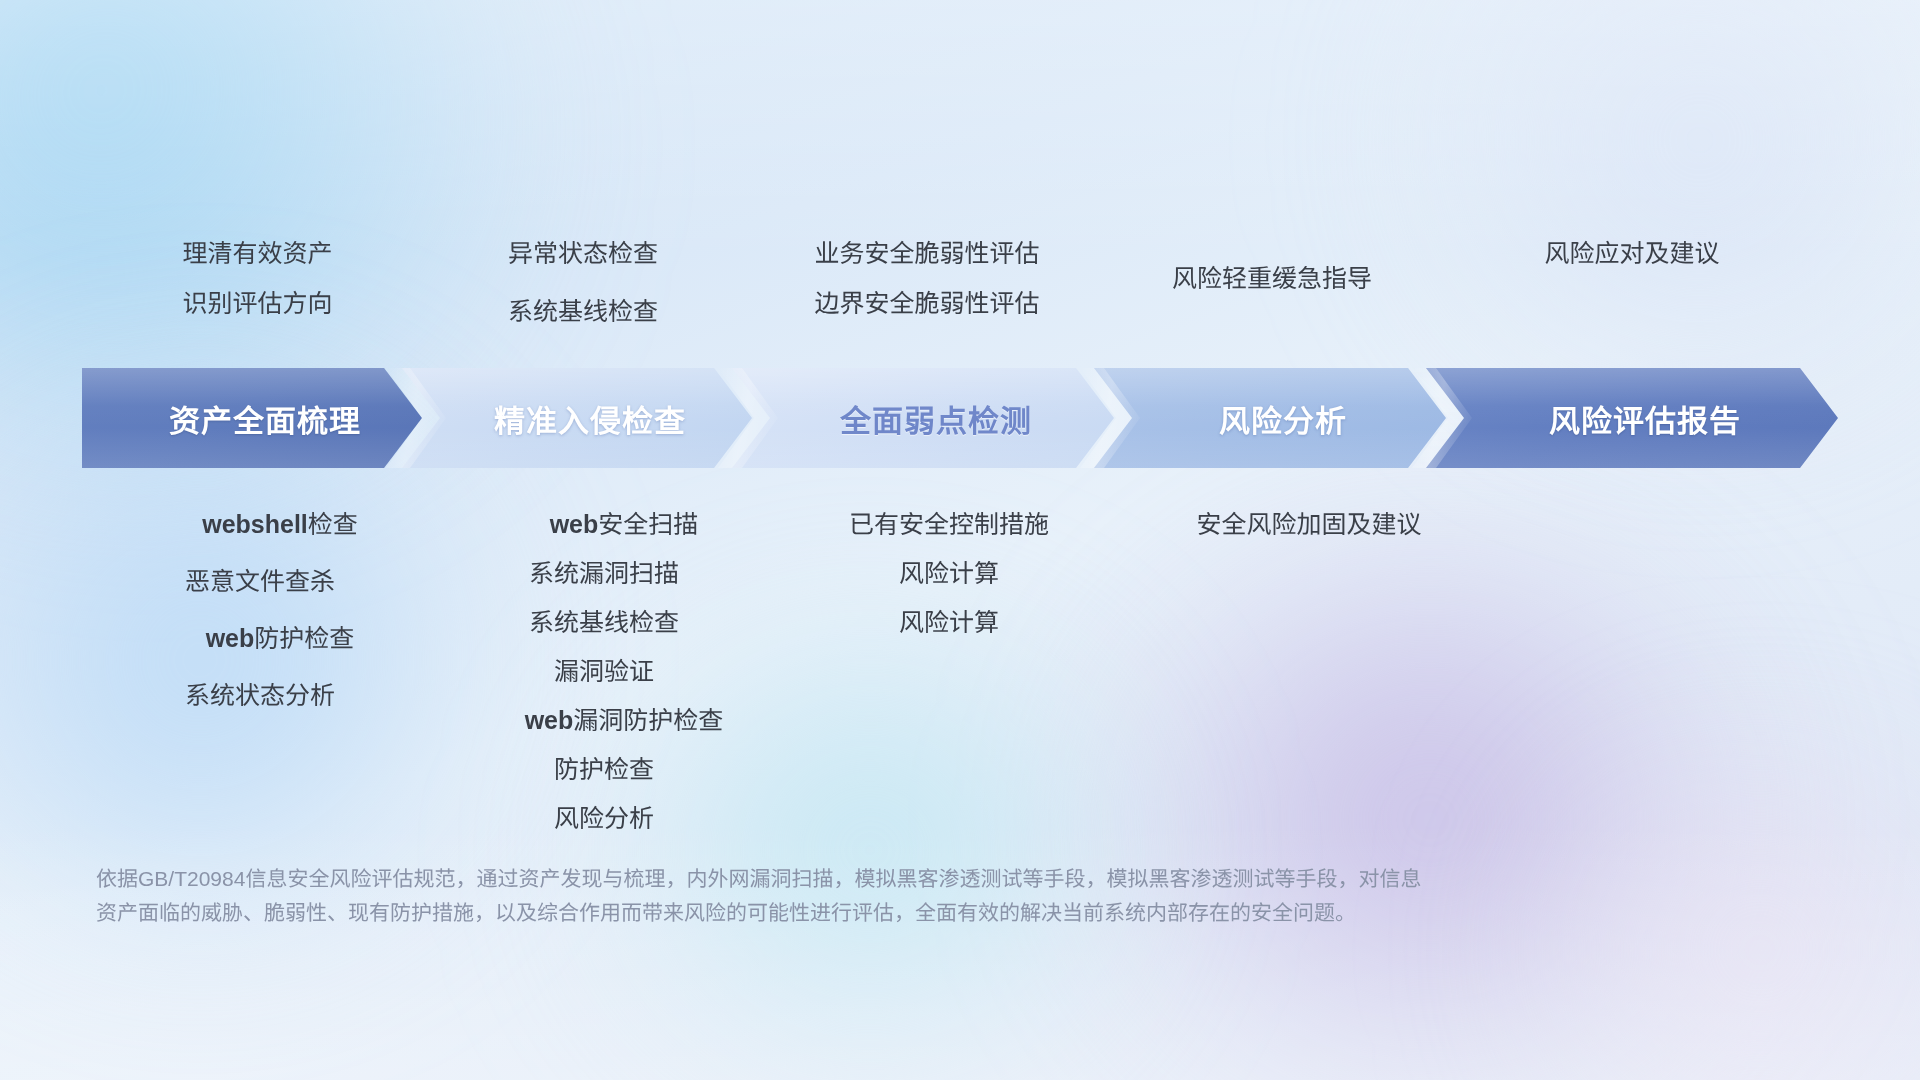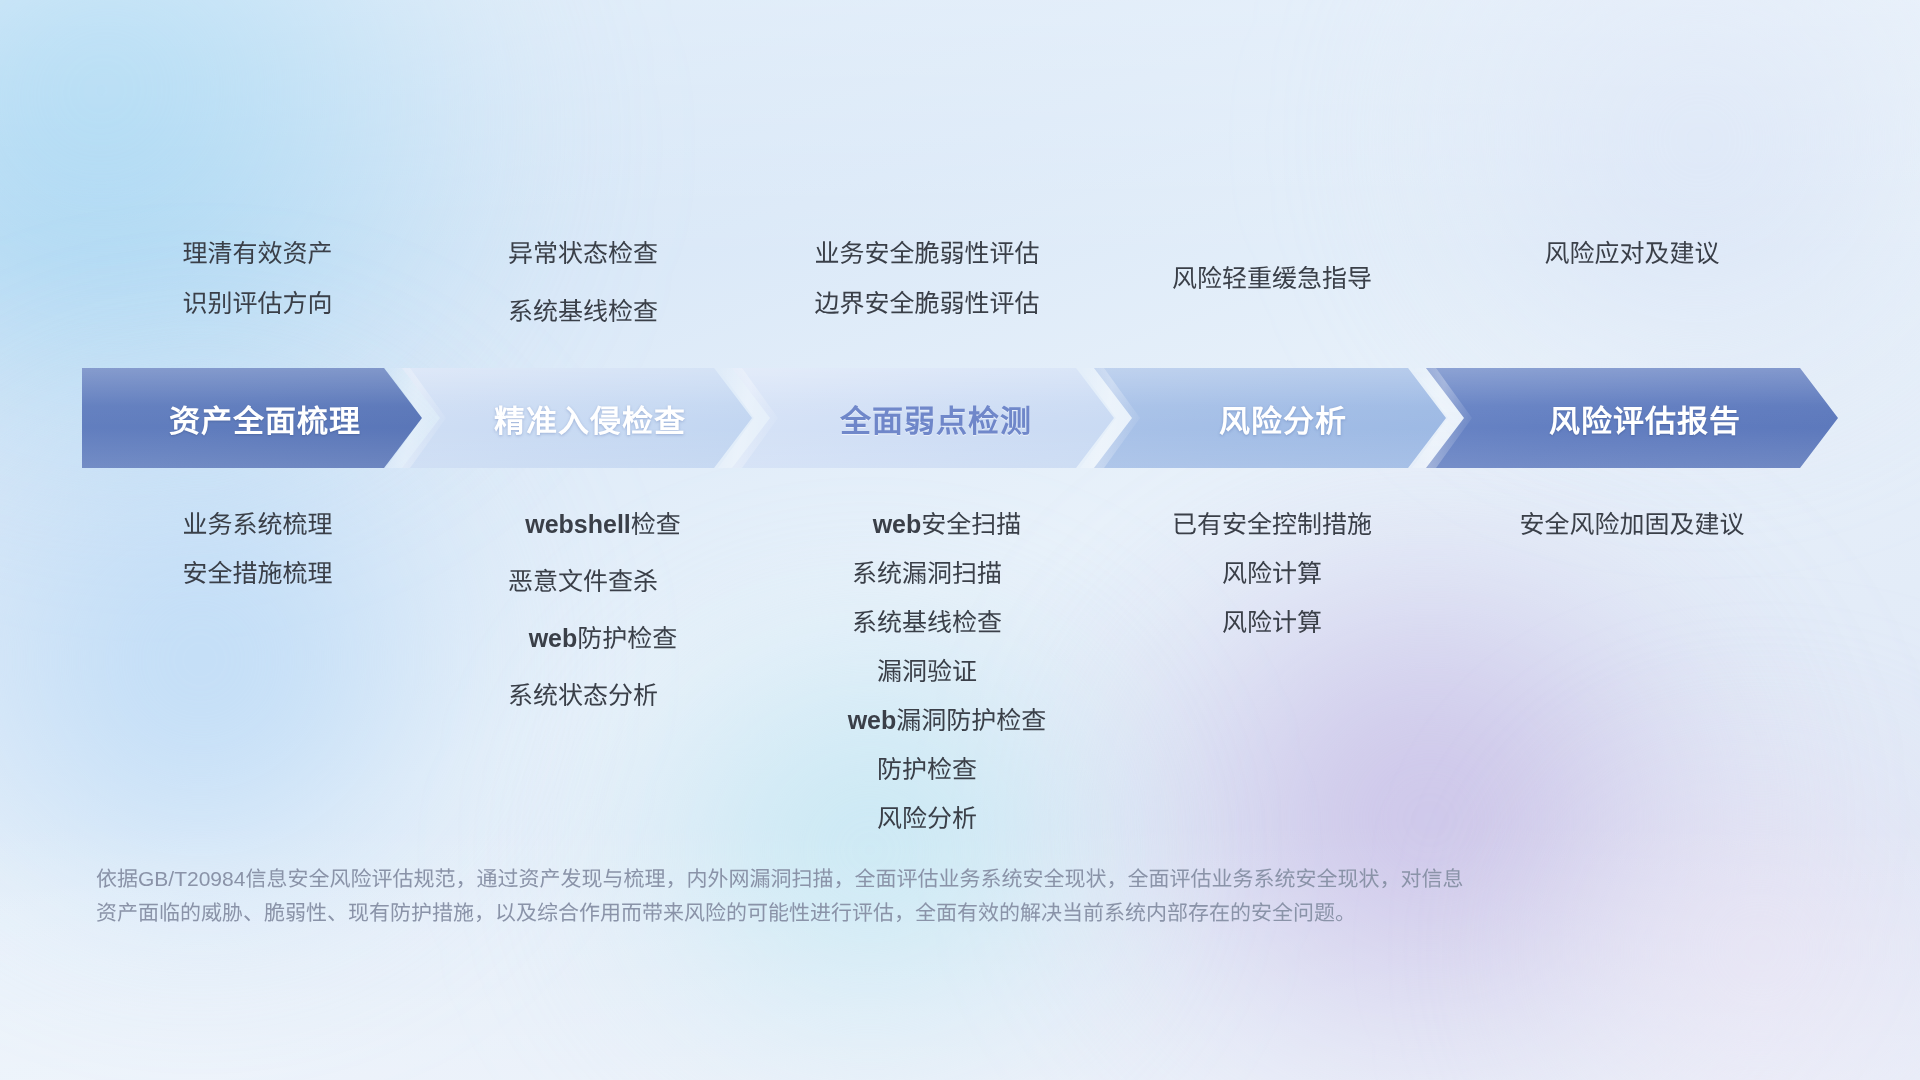--- a/index.html
+++ b/index.html
@@ -170,24 +170,20 @@
       <span class="label">风险评估报告</span>
     </div>
 
     <div class="chev-sheen" style="left:304px;"></div>
     <div class="chev-sheen" style="left:636px;"></div>
     <div class="chev-sheen" style="left:998px;"></div>
     <div class="chev-sheen" style="left:1330px;"></div>
   </div>
 
   <div class="row-bottom">
-    <div class="col col-bot w1">
-      <div class="txt">业务系统梳理</div>
-      <div class="txt">安全措施梳理</div>
-    </div>
     <div class="col col-bot w2">
       <div class="txt strong"><span>webshell</span><span class="cjk">检查</span></div>
       <div class="txt">恶意文件查杀</div>
       <div class="txt strong"><span>web</span><span class="cjk">防护检查</span></div>
       <div class="txt">系统状态分析</div>
     </div>
     <div class="col col-bot w3">
       <div class="txt strong"><span>web</span><span class="cjk">安全扫描</span></div>
       <div class="txt">系统漏洞扫描</div>
       <div class="txt">系统基线检查</div>
@@ -200,17 +196,17 @@
       <div class="txt">已有安全控制措施</div>
       <div class="txt">风险计算</div>
       <div class="txt">风险计算</div>
     </div>
     <div class="col col-bot w5">
       <div class="txt">安全风险加固及建议</div>
     </div>
   </div>
 
   <div class="footer">
-    <div>依据GB/T20984信息安全风险评估规范，通过资产发现与梳理，内外网漏洞扫描，全面评估业务系统安全现状，全面评估业务系统安全现状，对信息</div>
+    <div>依据GB/T20984信息安全风险评估规范，通过资产发现与梳理，内外网漏洞扫描，模拟黑客渗透测试等手段，模拟黑客渗透测试等手段，对信息</div>
     <div>资产面临的威胁、脆弱性、现有防护措施，以及综合作用而带来风险的可能性进行评估，全面有效的解决当前系统内部存在的安全问题。</div>
   </div>
 
 </div>
 
 </body></html>

